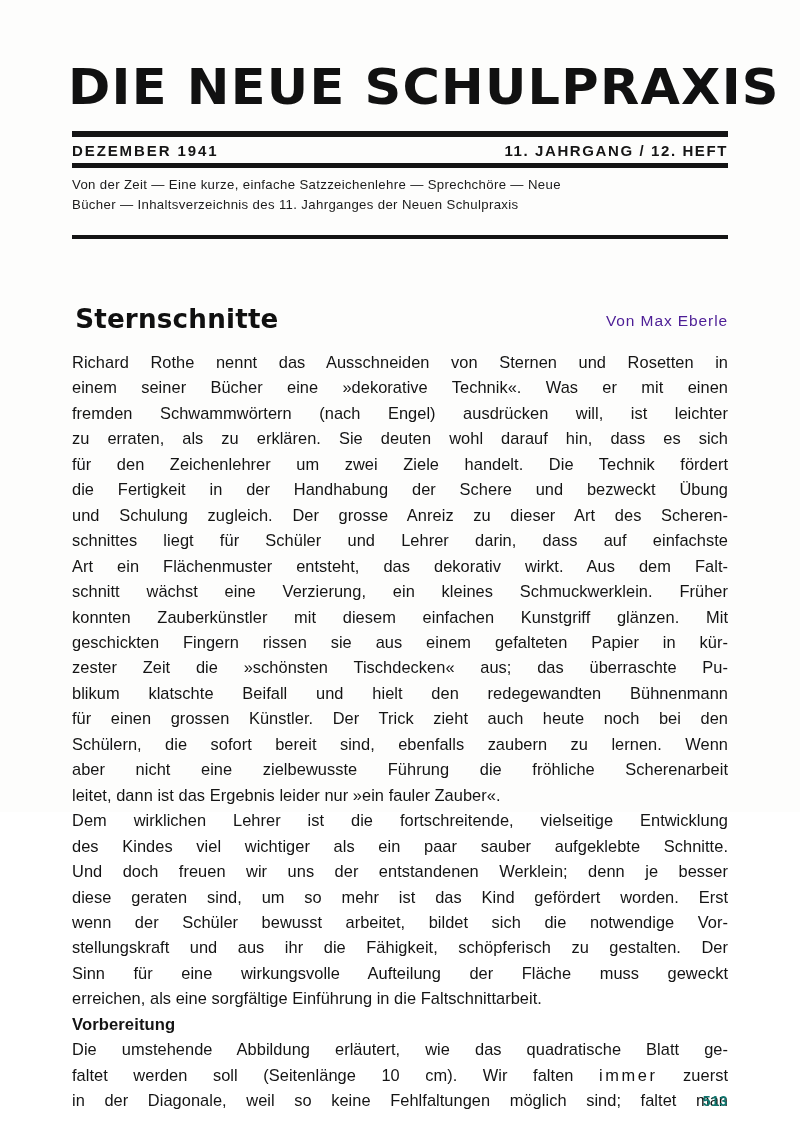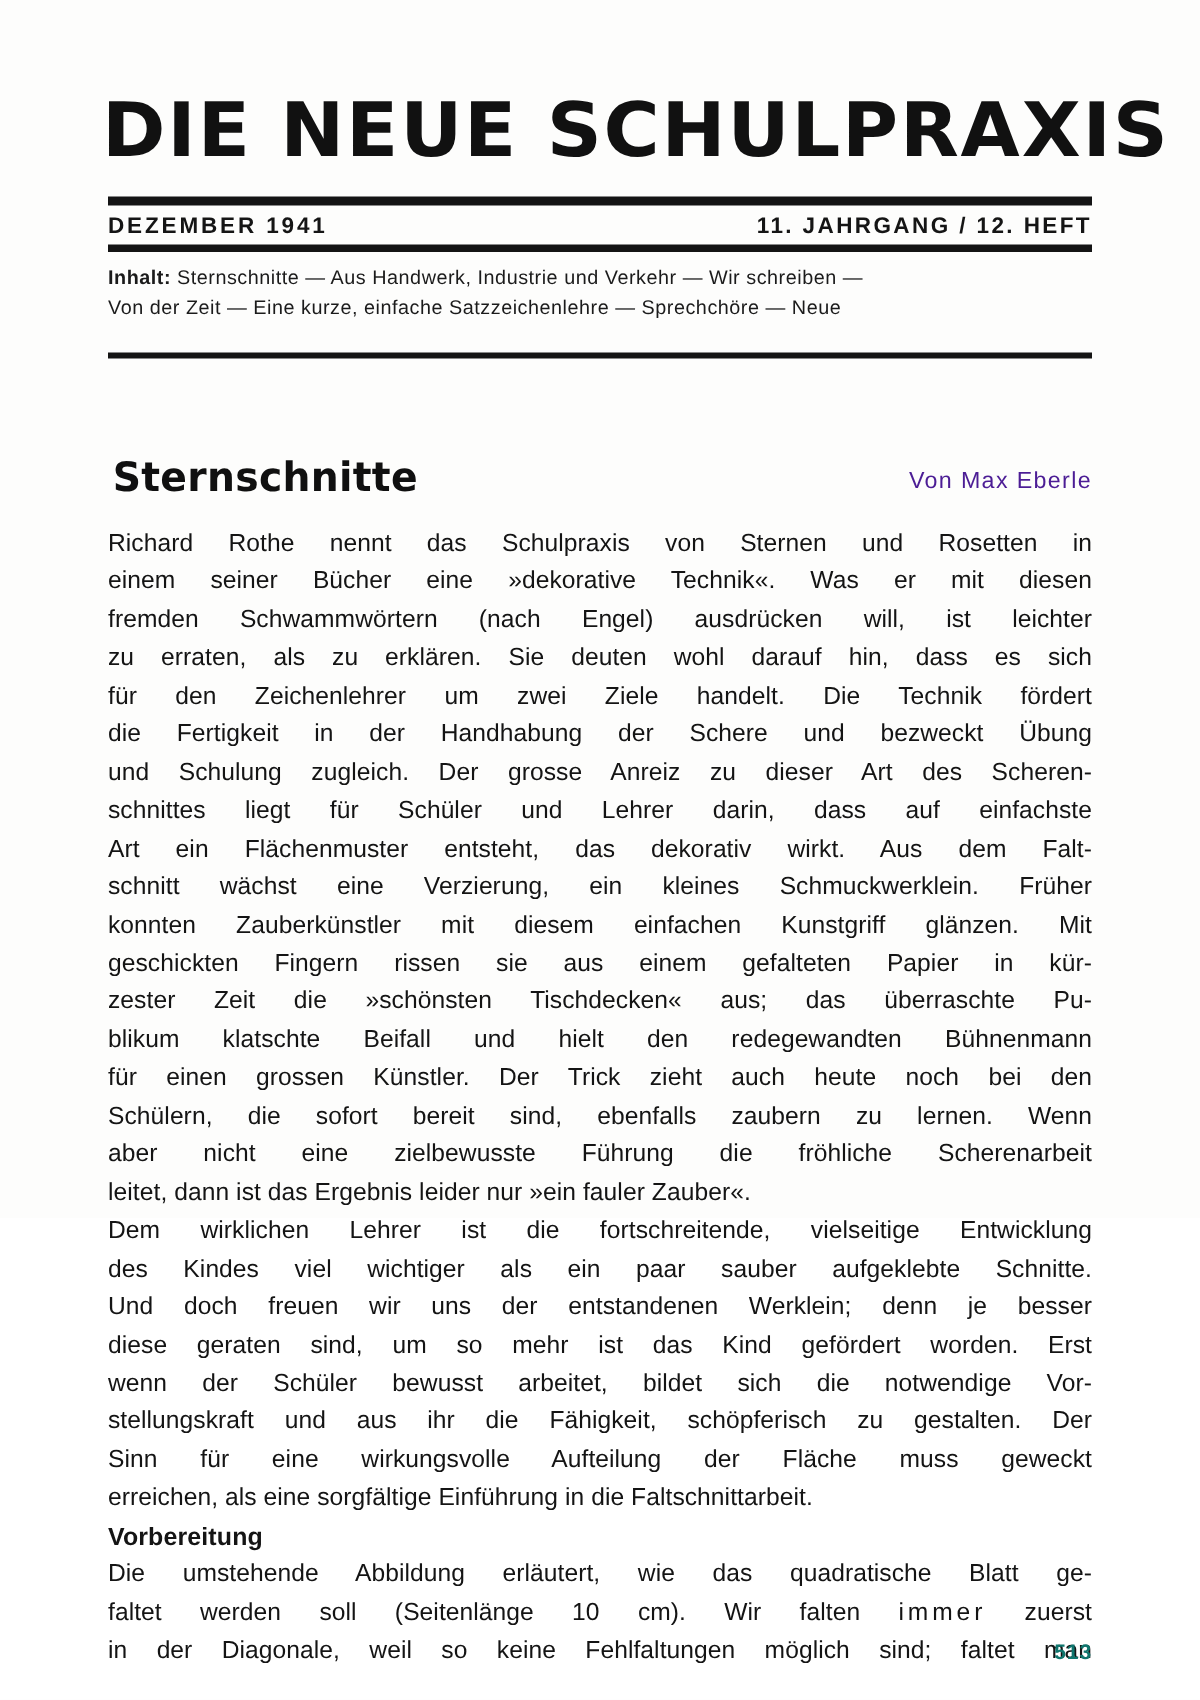--- a/index.html
+++ b/index.html
@@ -180,36 +180,36 @@
     <div class="rule rule-top"></div>
 
     <div class="issueline">
       <span class="left">DEZEMBER 1941</span>
       <span class="right">11. JAHRGANG / 12. HEFT</span>
     </div>
 
     <div class="rule rule-mid"></div>
 
     <div class="contents">
-      <span class="cline"><span class="lbl">Inhalt:</span><span> Sternschnitte — Aus Handwerk, Industrie und Verkehr — Wir schreiben —</span></span>
       <span class="cline">Von der Zeit — Eine kurze, einfache Satzzeichenlehre — Sprechchöre — Neue</span>
+      <span class="cline">Bücher — Inhaltsverzeichnis des 11. Jahrganges der Neuen Schulpraxis</span>
     </div>
 
     <div class="rule rule-bottom"></div>
 
     <div class="art-head">
       <span class="art-title">Sternschnitte</span>
       <span class="byline">Von Max Eberle</span>
     </div>
 
     <div class="body">
 
       <p class="para">
-        <span class="ln">Richard Rothe nennt das Schulpraxis von Sternen und Rosetten in</span>
-        <span class="ln">einem seiner Bücher eine »dekorative Technik«. Was er mit diesen</span>
+        <span class="ln">Richard Rothe nennt das Ausschneiden von Sternen und Rosetten in</span>
+        <span class="ln">einem seiner Bücher eine »dekorative Technik«. Was er mit einen</span>
         <span class="ln">fremden Schwammwörtern (nach Engel) ausdrücken will, ist leichter</span>
         <span class="ln">zu erraten, als zu erklären. Sie deuten wohl darauf hin, dass es sich</span>
         <span class="ln">für den Zeichenlehrer um zwei Ziele handelt. Die Technik fördert</span>
         <span class="ln">die Fertigkeit in der Handhabung der Schere und bezweckt Übung</span>
         <span class="ln">und Schulung zugleich. Der grosse Anreiz zu dieser Art des Scheren-</span>
         <span class="ln">schnittes liegt für Schüler und Lehrer darin, dass auf einfachste</span>
         <span class="ln">Art ein Flächenmuster entsteht, das dekorativ wirkt. Aus dem Falt-</span>
         <span class="ln">schnitt wächst eine Verzierung, ein kleines Schmuckwerklein. Früher</span>
         <span class="ln">konnten Zauberkünstler mit diesem einfachen Kunstgriff glänzen. Mit</span>
         <span class="ln">geschickten Fingern rissen sie aus einem gefalteten Papier in kür-</span>

